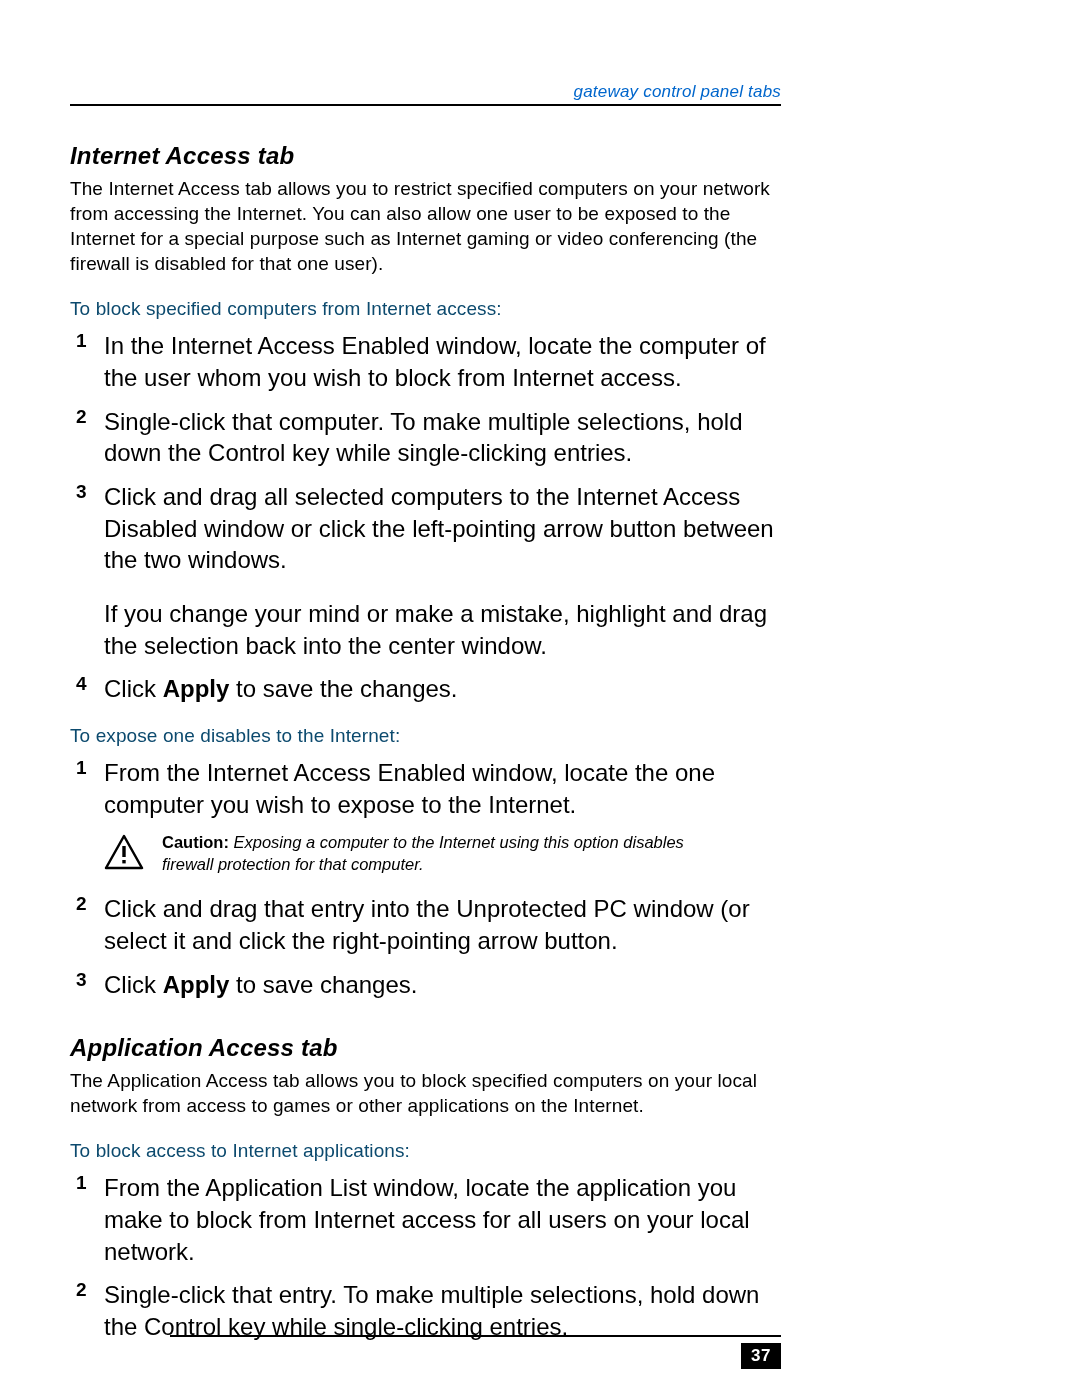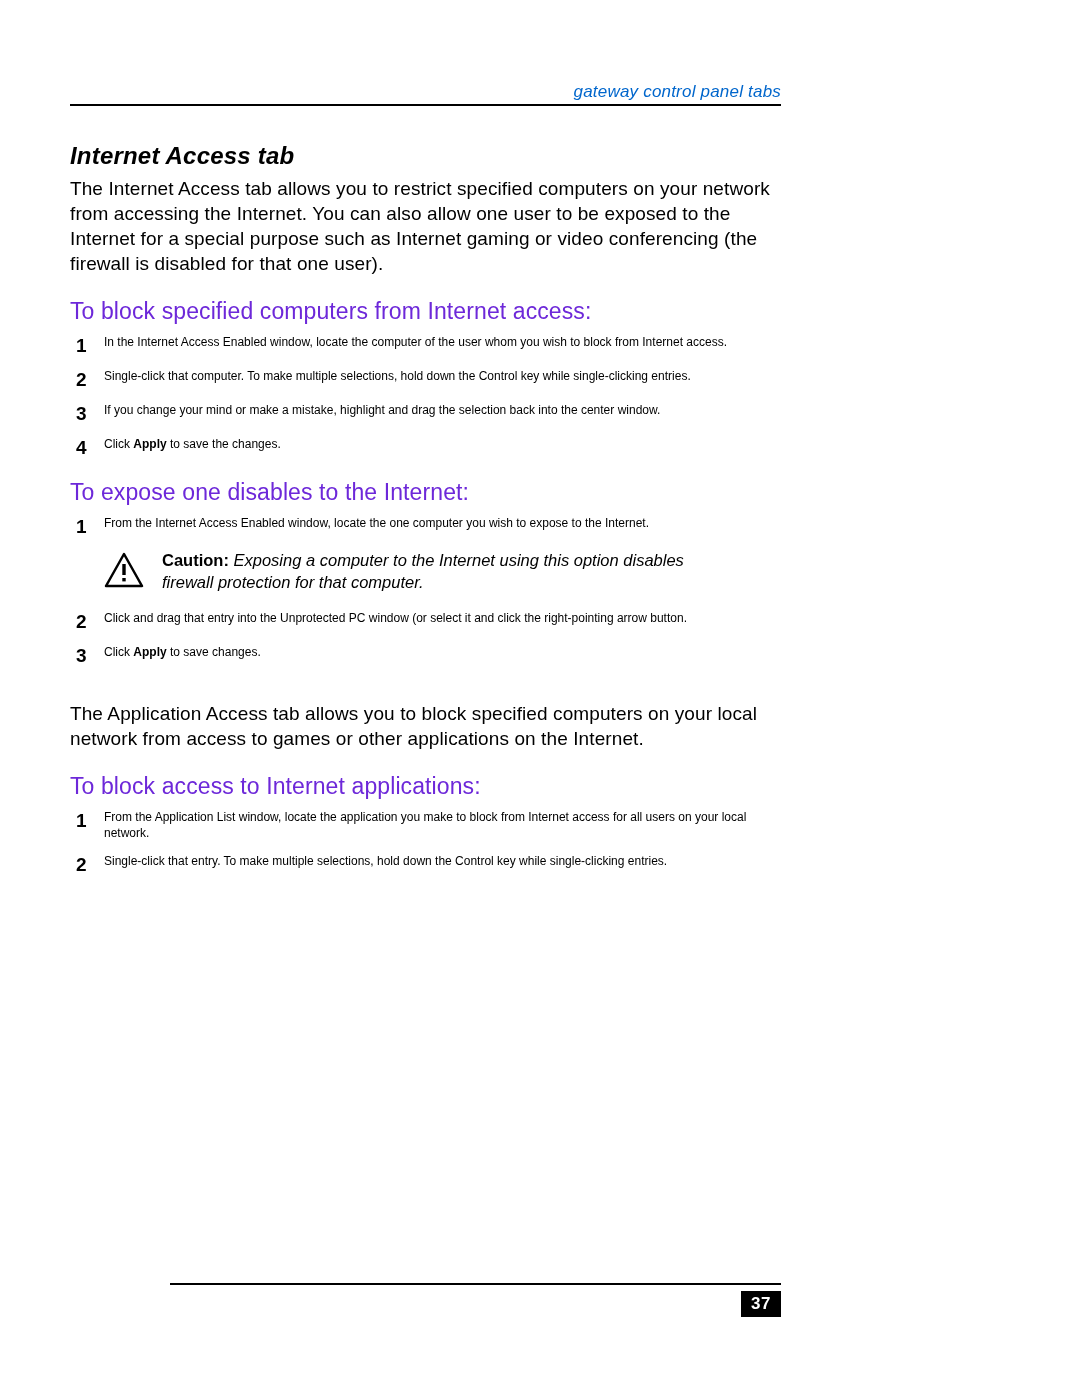--- a/index.html
+++ b/index.html
@@ -42,22 +42,22 @@
     letter-spacing: 0.2px;
     font-style: italic;
   }
   p.body {
     font-size: 19px;
     line-height: 1.32;
     margin: 0 0 22px 0;
     letter-spacing: 0.1px;
   }
   .subhead {
-    color: #6d28d9;
-    font-size: 23px;
+    color: #0c4a6e;
+    font-size: 19px;
     margin: 4px 0 10px 0;
     letter-spacing: 0.1px;
   }
   .steps {
     margin: 0 0 20px 0;
     padding: 0;
   }
   .step {
     display: flex;
     align-items: flex-start;
@@ -65,21 +65,21 @@
   }
   .step .num {
     font-weight: bold;
     width: 28px;
     flex: 0 0 28px;
     font-size: 19px;
     text-align: left;
     padding-left: 6px;
   }
   .step .txt {
-    font-size: 12px;
+    font-size: 24px;
     line-height: 1.32;
     flex: 1;
   }
   .step .txt p {
     margin: 0;
   }
   .step .txt p + p {
     margin-top: 22px;
   }
   .bold {
@@ -102,21 +102,21 @@
     padding-right: 80px;
   }
   .caution-text .label {
     font-weight: bold;
     font-style: normal;
   }
   .footer {
     position: absolute;
     left: 170px;
     right: 165px;
-    bottom: 80px;
+    bottom: 64px;
     text-align: right;
   }
   .page-num-box {
     float: right;
     background: #000;
     color: #fff;
     font-weight: bold;
     font-size: 17px;
     padding: 3px 10px 3px 10px;
     letter-spacing: 0.5px;
@@ -148,20 +148,21 @@
     </div>
     <div class="step">
       <div class="num">2</div>
       <div class="txt">
           <p>Single-click that computer. To make multiple selections, hold down the Control key while single-clicking entries.</p>
         </div>
     </div>
     <div class="step">
       <div class="num">3</div>
       <div class="txt">
+        <p>Click and drag all selected computers to the Internet Access Disabled window or click the left-pointing arrow button between the two windows.</p>
         <p>If you change your mind or make a mistake, highlight and drag the selection back into the center window.</p>
       </div>
     </div>
     <div class="step">
       <div class="num">4</div>
       <div class="txt">
         <p><span>Click </span><span class="bold">Apply</span><span> to save the changes.</span></p>
       </div>
     </div>
   </div>
@@ -198,20 +199,21 @@
     <div class="step">
       <div class="num">3</div>
       <div class="txt">
         <p><span>Click </span><span class="bold">Apply</span><span> to save changes.</span></p>
       </div>
     </div>
   </div>
 
   <div class="section-gap"></div>
 
+  <h2 class="section-title">Application Access tab</h2>
   <p class="body">The Application Access tab allows you to block specified computers on your local network from access to games or other applications on the Internet.</p>
 
   <div class="subhead">To block access to Internet applications:</div>
 
   <div class="steps">
     <div class="step">
       <div class="num">1</div>
       <div class="txt">
           <p>From the Application List window, locate the application you make to block from Internet access for all users on your local network.</p>
         </div>

